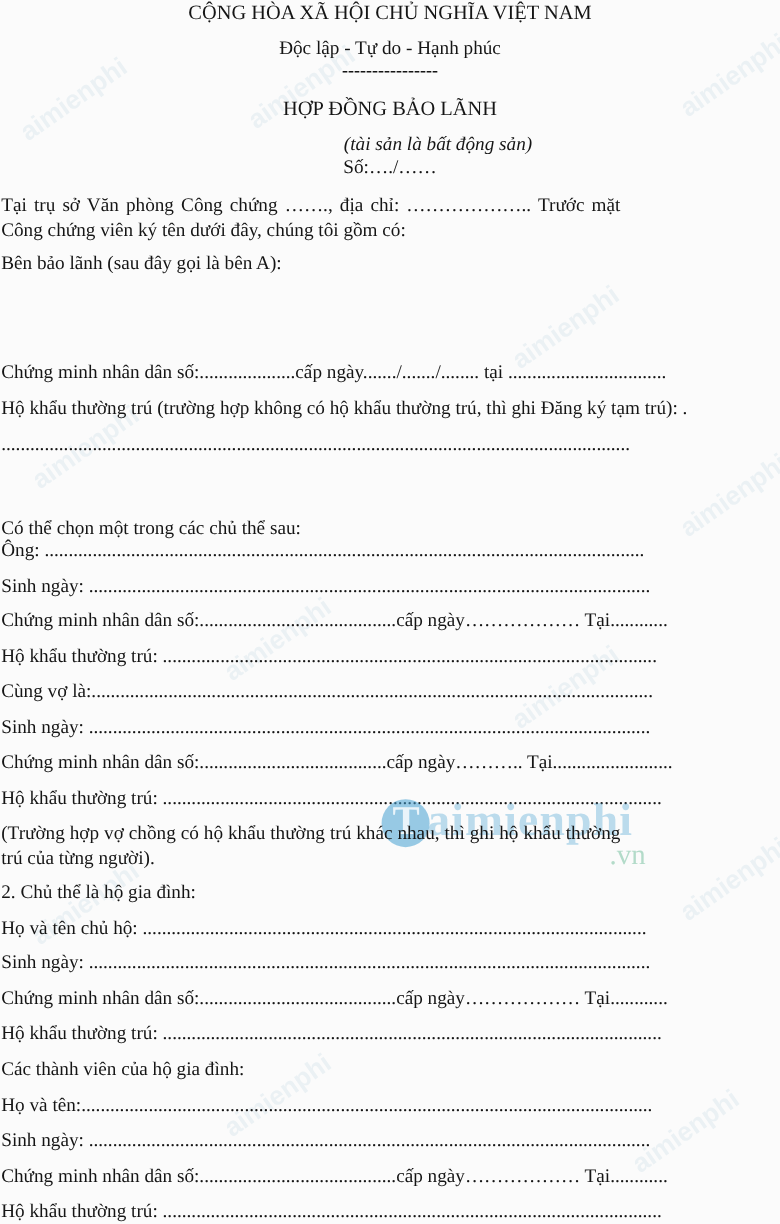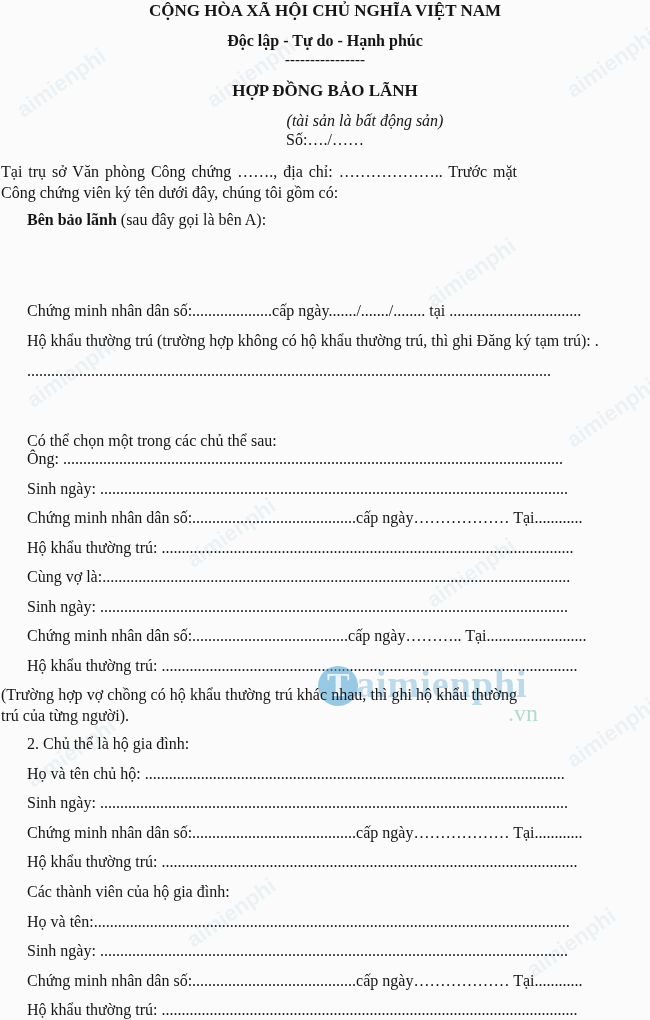--- a/index.html
+++ b/index.html
@@ -23,29 +23,28 @@
       width: 650px;
       height: 1020px;
     }
     .center {
       position: absolute;
       left: 0;
       width: 650px;
       text-align: center;
       white-space: nowrap;
     }
-    .bold { font-weight: bold; }
+    .bold { font-weight: normal; }
     .italic { font-style: italic; }
     .line {
       position: absolute;
       left: 1px;
       white-space: nowrap;
       font-size: 16px;
       line-height: 20px;
-      padding-left: 26px;
     }
     .justify {
       position: absolute;
       left: 1px;
       width: 516px;
       font-size: 16px;
       line-height: 21px;
       text-align: justify;
       text-align-last: left;
     }

